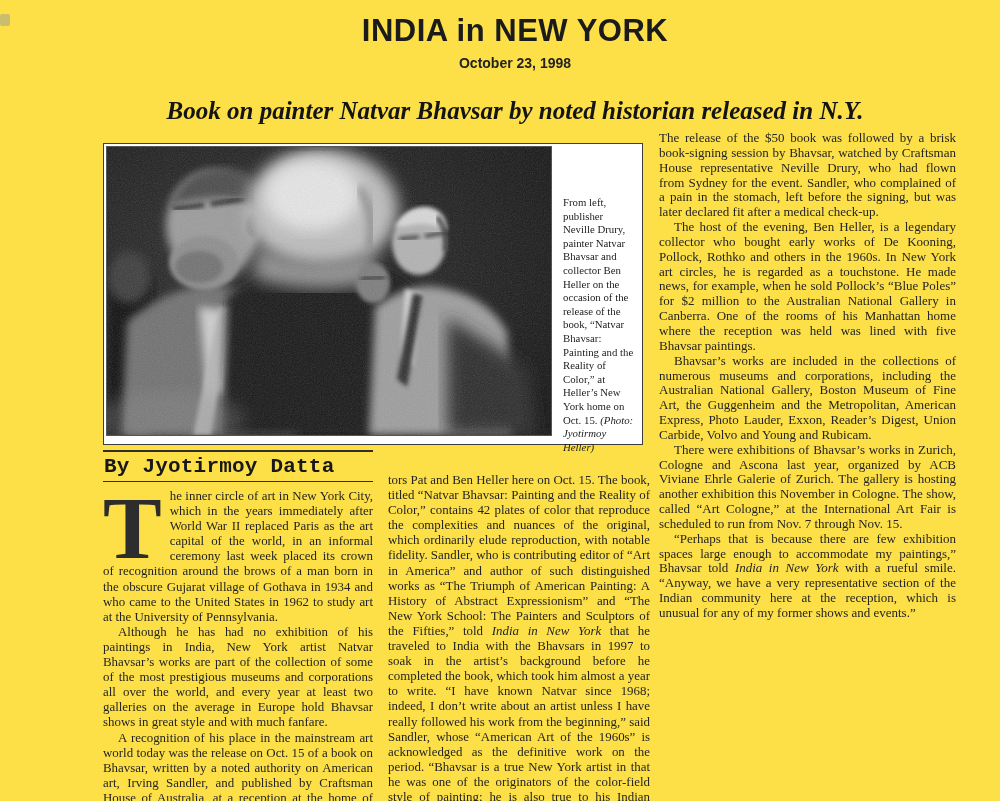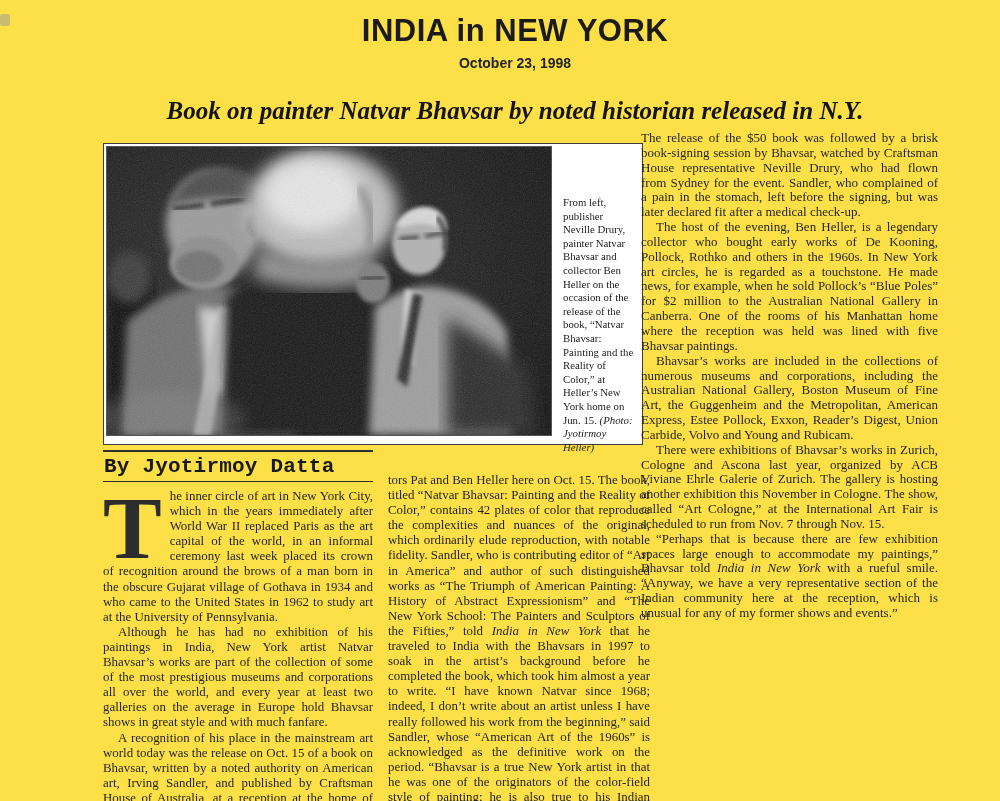--- a/index.html
+++ b/index.html
@@ -51,21 +51,21 @@
   .col{
     position:absolute;
     text-align:justify;
     font-size:12.9px;line-height:15.1px;
     color:#242424;
   }
   .col p{margin:0;}
   .col p.indent{text-indent:15px;}
   .col-left{left:103px;top:489px;width:270px;}
   .col-mid{left:388px;top:473px;width:262px;}
-  .col-right{left:641px;top:131px;width:297px;font-size:13px;line-height:14.85px;}
+  .col-right{left:659px;top:131px;width:297px;font-size:13px;line-height:14.85px;}
   
   .byline-block{position:absolute;left:103px;top:450px;width:270px;}
   .byline-rule-top{border-top:2px solid #2e2e2e;margin:0;}
   .byline-text{
     font-family:Liberation Mono, monospace;
     font-weight:bold;font-size:21px;letter-spacing:0.2px;
     padding:3px 0 3px 1px;color:#181818;
   }
   .byline-rule-bottom{border-top:1.5px solid #2e2e2e;margin:0;}
   
@@ -157,21 +157,21 @@
         <path d="M292,92 L312,90 M318,89 L336,86" stroke="#1a1a1a" stroke-width="3" fill="none" filter="url(#b2)"></path>
         <path d="M298,142 L316,146 L306,220 L294,210 Z" fill="#d2d2d2" filter="url(#b2)"></path>
         <path d="M306,146 L316,148 L300,240 L290,232 Z" fill="#2e2e2e" filter="url(#b2)"></path>
       </g>
 
       <ellipse cx="62" cy="272" rx="75" ry="28" fill="#8f8f8f" opacity="0.3" filter="url(#b8)"></ellipse>
 
       <rect width="444" height="288" filter="url(#grain)" opacity="0.22"></rect>
     </svg>
 
-    <div class="photo-caption"><span>From left, publisher Neville Drury, painter Natvar Bhavsar and collector Ben Heller on the occasion of the release of the book, “Natvar Bhavsar: Painting and the Reality of Color,” at Heller’s New York home on Jun. 15. </span><span class="seg-italic">(Photo: Jyotirmoy Heller)</span></div>
+    <div class="photo-caption"><span>From left, publisher Neville Drury, painter Natvar Bhavsar and collector Ben Heller on the occasion of the release of the book, “Natvar Bhavsar: Painting and the Reality of Color,” at Heller’s New York home on Oct. 15. </span><span class="seg-italic">(Photo: Jyotirmoy Heller)</span></div>
   </div>
 
   <div class="byline-block">
     <div class="byline-rule-top"></div>
     <div class="byline-text">By Jyotirmoy Datta</div>
     <div class="byline-rule-bottom"></div>
   </div>
 
   <div class="col col-left">
     <p><span class="dropcap">T</span><span><span>he inner circle of art in New York City, which in the years immediately after World War II replaced Paris as the art capital of the world, in an informal ceremony last week placed its crown of recognition around the brows of a man born in the obscure Gujarat village of Gothava in 1934 and who came to the United States in 1962 to study art at the University of Pennsylvania.</span></span></p>
@@ -179,18 +179,18 @@
     <p class="indent"><span>A recognition of his place in the mainstream art world today was the release on Oct. 15 of a book on Bhavsar, written by a noted authority on American art, Irving Sandler, and published by Craftsman House of Australia, at a reception at the home of noted art collec-</span></p>
   </div>
 
   <div class="col col-mid">
     <p><span>tors Pat and Ben Heller here on Oct. 15. The book, titled “Natvar Bhavsar: Painting and the Reality of Color,” contains 42 plates of color that reproduce the complexities and nuances of the original, which ordinarily elude reproduction, with notable fidelity. Sandler, who is contributing editor of “Art in America” and author of such distinguished works as “The Triumph of American Painting: A History of Abstract Expressionism” and “The New York School: The Painters and Sculptors of the Fifties,” told </span><span class="seg-italic">India in New York</span><span> that he traveled to India with the Bhavsars in 1997 to soak in the artist’s background before he completed the book, which took him almost a year to write. “I have known Natvar since 1968; indeed, I don’t write about an artist unless I have really followed his work from the beginning,” said Sandler, whose “American Art of the 1960s” is acknowledged as the definitive work on the period. “Bhavsar is a true New York artist in that he was one of the originators of the color-field style of painting; he is also true to his Indian heritage in that he applies his color powder in the spirit of rangoli.”</span></p>
   </div>
 
   <div class="col col-right">
     <p><span>The release of the $50 book was followed by a brisk book-signing session by Bhavsar, watched by Craftsman House representative Neville Drury, who had flown from Sydney for the event. Sandler, who complained of a pain in the stomach, left before the signing, but was later declared fit after a medical check-up.</span></p>
     <p class="indent"><span>The host of the evening, Ben Heller, is a legendary collector who bought early works of De Kooning, Pollock, Rothko and others in the 1960s. In New York art circles, he is regarded as a touchstone. He made news, for example, when he sold Pollock’s “Blue Poles” for $2 million to the Australian National Gallery in Canberra. One of the rooms of his Manhattan home where the reception was held was lined with five Bhavsar paintings.</span></p>
-    <p class="indent"><span>Bhavsar’s works are included in the collections of numerous museums and corporations, including the Australian National Gallery, Boston Museum of Fine Art, the Guggenheim and the Metropolitan, American Express, Estee Pollock, Exxon, Reader’s Digest, Union Carbide, Volvo and Young and Rubicam.</span></p>
+    <p class="indent"><span>Bhavsar’s works are included in the collections of numerous museums and corporations, including the Australian National Gallery, Boston Museum of Fine Art, the Guggenheim and the Metropolitan, American Express, Photo Lauder, Exxon, Reader’s Digest, Union Carbide, Volvo and Young and Rubicam.</span></p>
     <p class="indent"><span>There were exhibitions of Bhavsar’s works in Zurich, Cologne and Ascona last year, organized by ACB Viviane Ehrle Galerie of Zurich. The gallery is hosting another exhibition this November in Cologne. The show, called “Art Cologne,” at the International Art Fair is scheduled to run from Nov. 7 through Nov. 15.</span></p>
     <p class="indent"><span>“Perhaps that is because there are few exhibition spaces large enough to accommodate my paintings,” Bhavsar told </span><span class="seg-italic">India in New York</span><span> with a rueful smile. “Anyway, we have a very representative section of the Indian community here at the reception, which is unusual for any of my former shows and events.”</span></p>
   </div>
 
 </div>
 
 </body></html>

